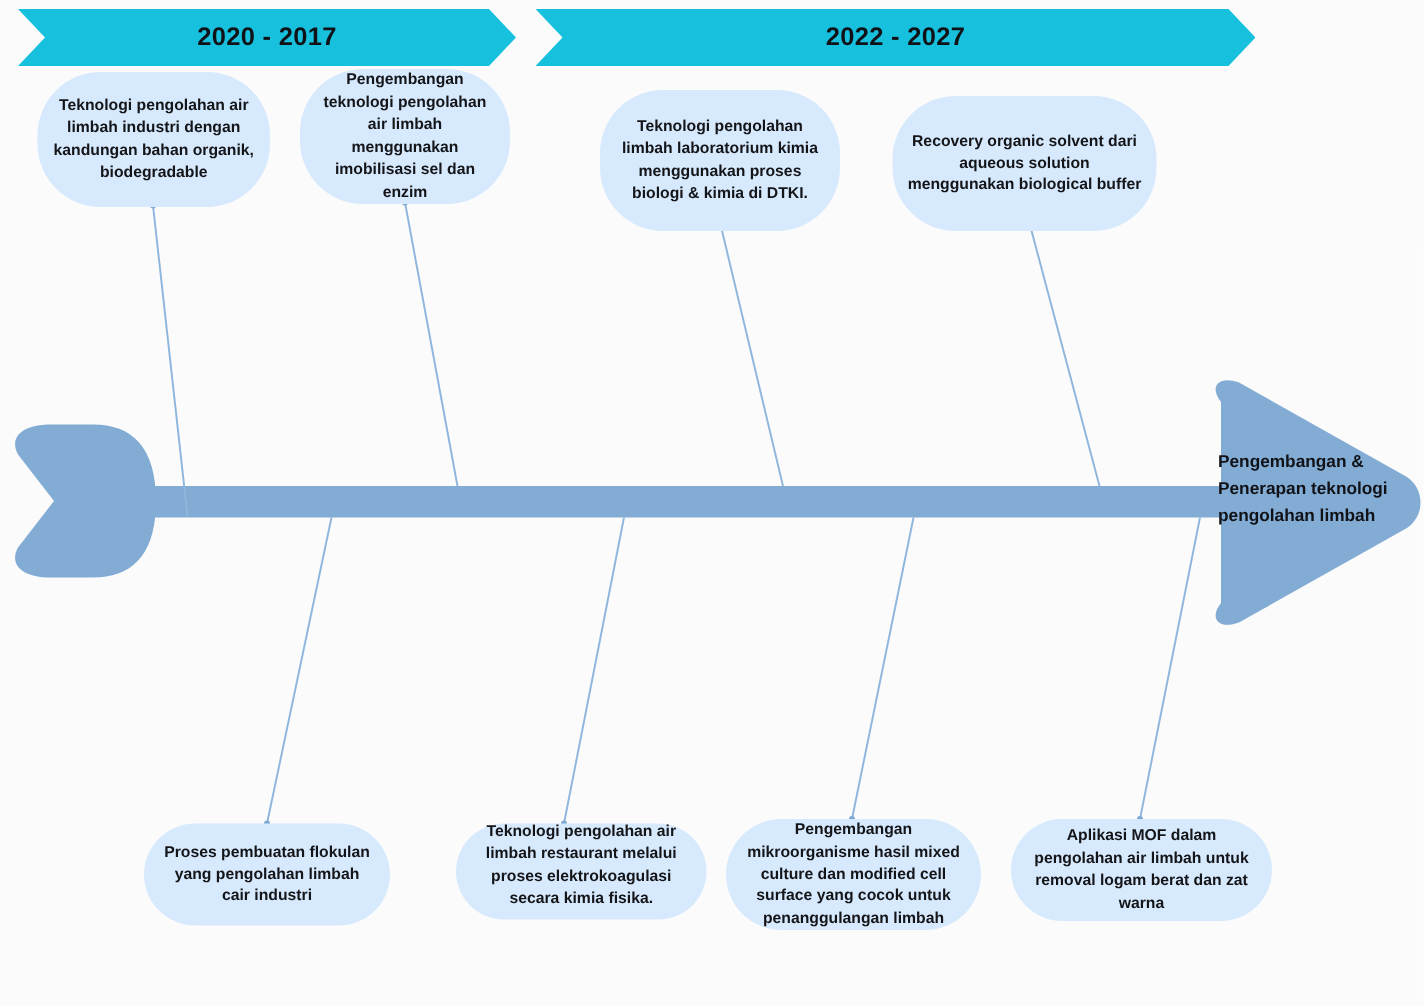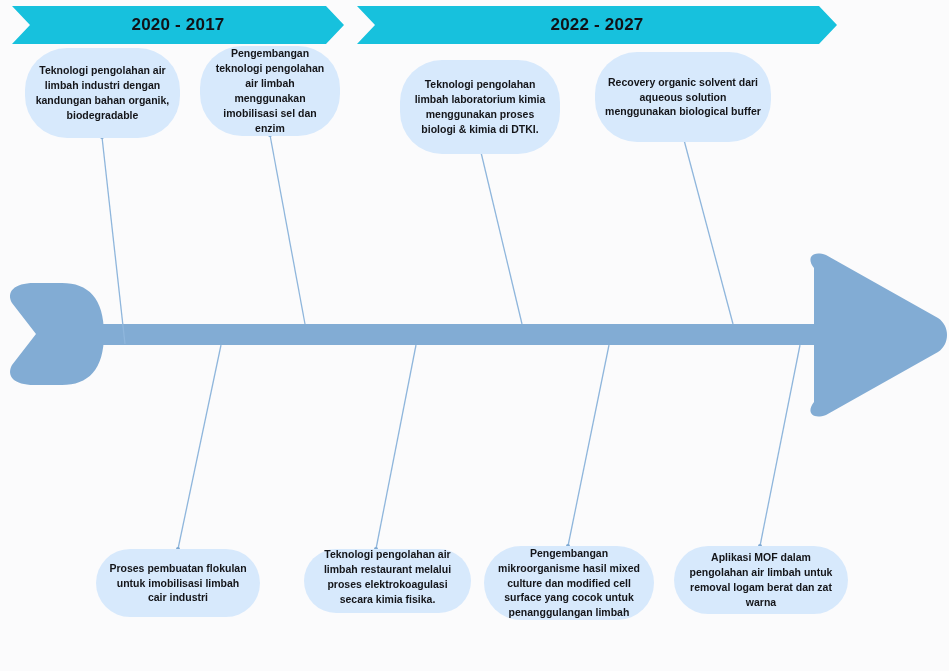--- a/index.html
+++ b/index.html
@@ -143,34 +143,35 @@
   </div>
 
   <div class="bubble" style="left:200px; top:46px; width:140px; height:90px;">
     <span class="bubble-text">Pengembangan teknologi pengolahan air limbah menggunakan imobilisasi sel dan enzim</span>
   </div>
 
   <div class="bubble" style="left:400px; top:60px; width:160px; height:94px;">
     <span class="bubble-text">Teknologi pengolahan limbah laboratorium kimia menggunakan proses biologi &amp; kimia di DTKI.</span>
   </div>
 
-  <div class="bubble" style="left:595px; top:52px; width:176px; height:90px;">
+  <div class="bubble" style="left:595px; top:64px; width:176px; height:90px;">
     <span class="bubble-text">Recovery organic solvent dari aqueous solution menggunakan biological buffer</span>
   </div>
 
   <div class="bubble" style="left:96px; top:549px; width:164px; height:68px;">
-    <span class="bubble-text">Proses pembuatan flokulan untuk imobilisasi limbah cair industri</span>
+    <span class="bubble-text">Proses pembuatan flokulan yang pengolahan limbah cair industri</span>
   </div>
 
   <div class="bubble" style="left:304px; top:549px; width:167px; height:64px;align-items:flex-end;">
     <span class="bubble-text">Teknologi pengolahan air limbah restaurant melalui proses elektrokoagulasi secara kimia fisika.</span>
   </div>
 
   <div class="bubble" style="left:484px; top:546px; width:170px; height:74px;">
     <span class="bubble-text">Pengembangan mikroorganisme hasil mixed culture dan modified cell surface yang cocok untuk penanggulangan limbah</span>
   </div>
 
   <div class="bubble" style="left:674px; top:546px; width:174px; height:68px;justify-content:center;">
     <span class="bubble-text">Aplikasi MOF dalam pengolahan air limbah untuk removal logam berat dan zat warna</span>
   </div>
 
+  <div class="head-label">Pengembangan &amp; Penerapan teknologi pengolahan limbah</div>
 
 </div>
 
 </body></html>

